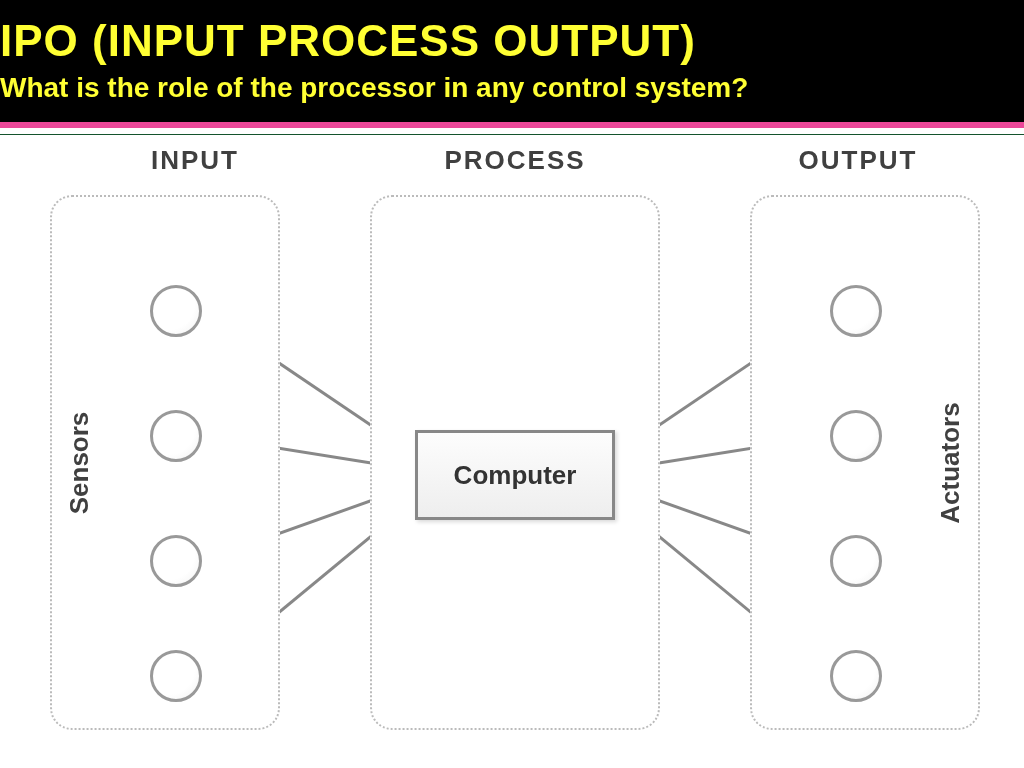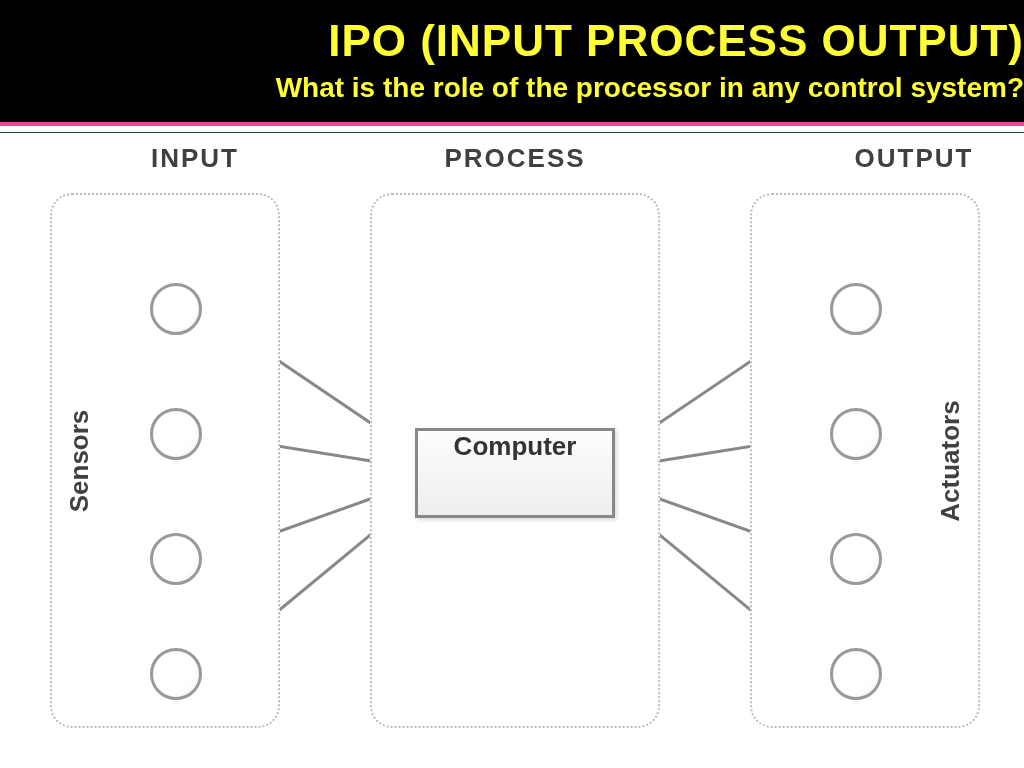--- a/index.html
+++ b/index.html
@@ -1,22 +1,22 @@
 <!DOCTYPE html>
 <html><head>
 <meta charset="utf-8">
 <style>
   * { box-sizing: border-box; margin: 0; padding: 0; }
   html, body { width: 1024px; height: 768px; font-family: Arial, Helvetica, sans-serif; background: #fff; }
   .header {
     background: #000;
     width: 100%;
     padding: 16px 0 18px 0;
-    text-align: right;
-    border-bottom: 4px solid #ec4899;
+    text-align: left;
+    border-bottom: 6px solid #ec4899;
   }
   .title {
     color: #ffff33;
     font-size: 44px;
     font-weight: 700;
     letter-spacing: 1px;
   }
   .subtitle {
     color: #ffff33;
     font-size: 28px;
@@ -34,21 +34,21 @@
     position: absolute;
     top: 10px;
     font-weight: 700;
     font-size: 26px;
     color: #404040;
     letter-spacing: 2px;
     text-align: center;
   }
   .col-header.input   { left: 120px; width: 150px; }
   .col-header.process { left: 425px; width: 180px; }
-  .col-header.output  { left: 829px; width: 170px; }
+  .col-header.output  { left: 773px; width: 170px; }
 
   .group-box {
     position: absolute;
     border: 2px dotted #bbb;
     border-radius: 22px;
     background: #fff;
   }
   .group-box.input   { left: 50px;  top: 60px; width: 230px; height: 535px; }
   .group-box.process { left: 370px; top: 60px; width: 290px; height: 535px; }
   .group-box.output  { left: 750px; top: 60px; width: 230px; height: 535px; }
@@ -81,21 +81,21 @@
   .oc2 { left: 830px; top: 275px; }
   .oc3 { left: 830px; top: 400px; }
   .oc4 { left: 830px; top: 515px; }
 
   .computer-box {
     position: absolute;
     left: 415px; top: 295px;
     width: 200px; height: 90px;
     background: linear-gradient(#fdfdfd,#eee);
     border: 3px solid #888;
-    display: flex; justify-content: center;
+    display: flex; align-items: center; justify-content: center;
     box-shadow: 2px 2px 4px rgba(0,0,0,0.15);
   }
   .computer-box span {
     font-weight: 700; font-size: 26px; color: #333;
   }
 
   svg.arrows {
     position: absolute; left: 0; top: 0; width: 1024px; height: 620px;
     pointer-events: none;
   }

